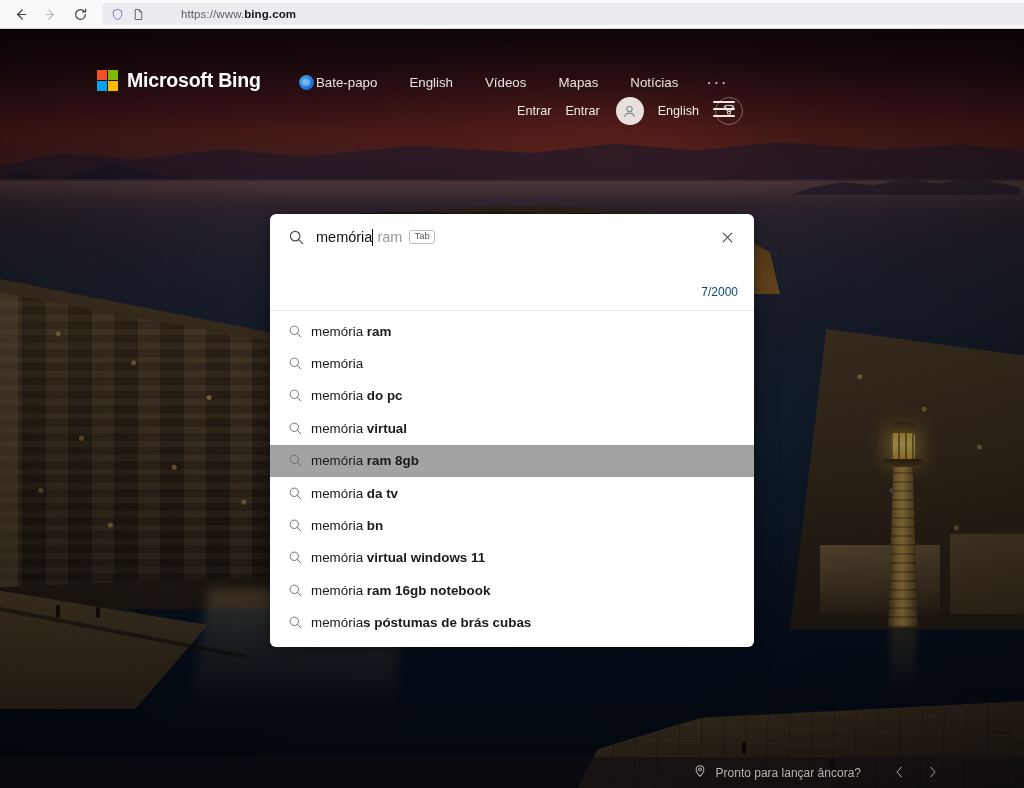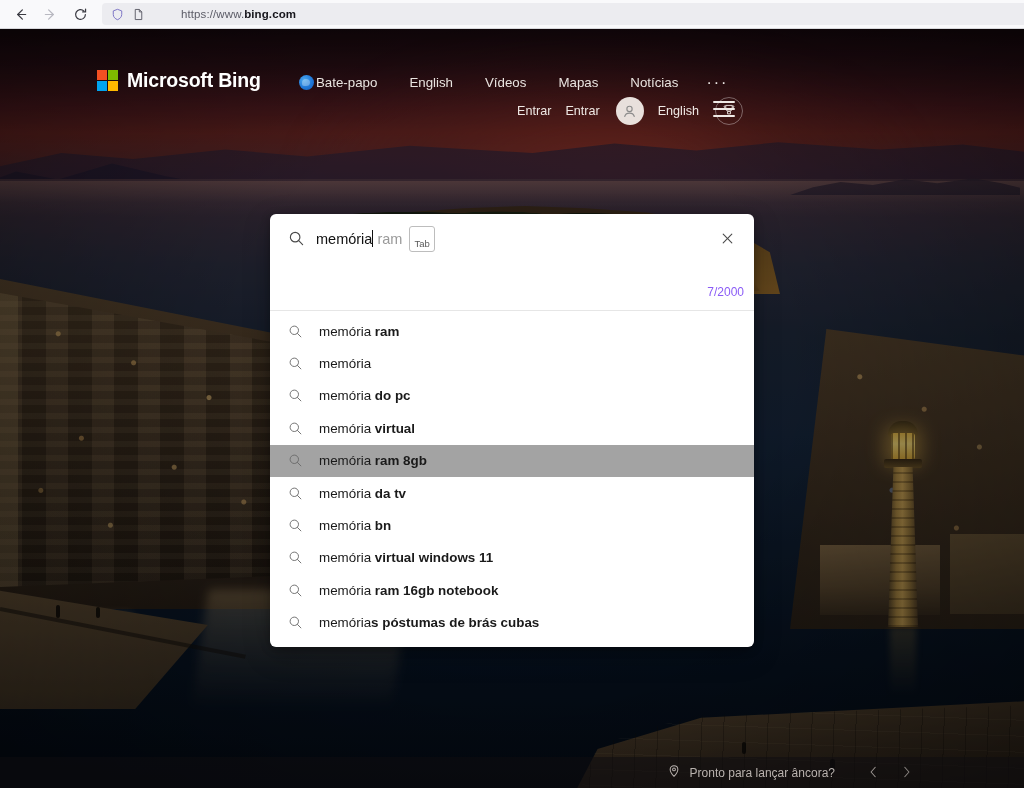--- a/index.html
+++ b/index.html
@@ -360,50 +360,50 @@
   .caret {
     display: inline-block; width: 1px; height: 17px;
     background: #111; margin: 0 0 0 0;
     vertical-align: middle;
   }
   .ghost { color: #9a9a9a; padding-left: 4px; }
   .tab-key {
     margin-left: 7px;
     border: 1px solid #bdbdbd; border-radius: 3px;
     font-size: 9.5px; color: #5a5a5a;
-    padding: 12px 4px 2px; line-height: 1;
+    padding: 0 4px 2px; line-height: 1;
     background: #fff;
   }
   .clear-x {
     flex: 0 0 auto; width: 22px; height: 22px;
     display: flex; align-items: center; justify-content: center;
   }
   .counter {
-    position: absolute; right: 10px; bottom: 11px;
-    font-size: 12px; color: #8b5cf6;
+    position: absolute; right: 16px; bottom: 11px;
+    font-size: 12px; color: #0c4a6e;
   }
   .divider { height: 1px; background: #e6e6e6; }
   .suggestions { padding: 4px 0 8px; }
   .sugg {
     display: flex; align-items: center;
     height: 32.4px;
     padding: 0 18px;
-    gap: 16px;
+    gap: 8px;
   }
   .sugg.hovered { background: #a3a3a3; }
   .sugg-txt { font-size: 13.4px; color: #1a1a1a; white-space: nowrap; }
   .sugg-txt b { font-weight: 700; }
   .sq-icon { flex: 0 0 auto; display: flex; align-items: center; }
 
   
   .bottom-bar {
     position: absolute; bottom: 0; left: 0; width: 1024px; height: 31px;
     background: rgba(14,12,16,.55);
     display: flex; align-items: center; justify-content: flex-end;
-    padding-right: 112px;
+    padding-right: 86px;
     gap: 0;
     z-index: 8;
   }
   .bb-inner { display: flex; align-items: center; gap: 9px; }
   .bb-text { color: #b9b2ae; font-size: 12px; white-space: nowrap; }
   .bb-arrows { display: flex; align-items: center; gap: 22px; margin-left: 24px; }
   .bb-arrow { color: #8d8783; font-size: 15px; line-height: 1; }
 </style>
 </head>
 <body>

